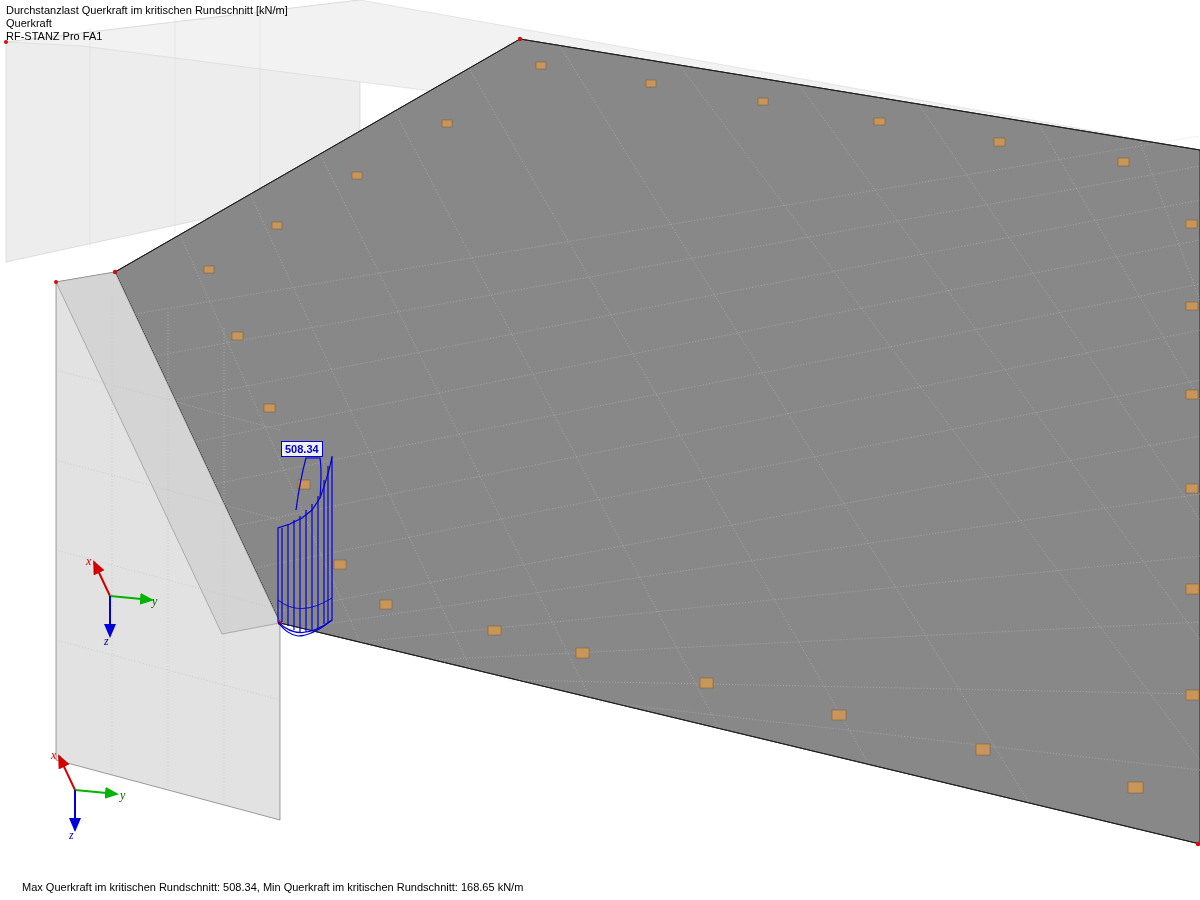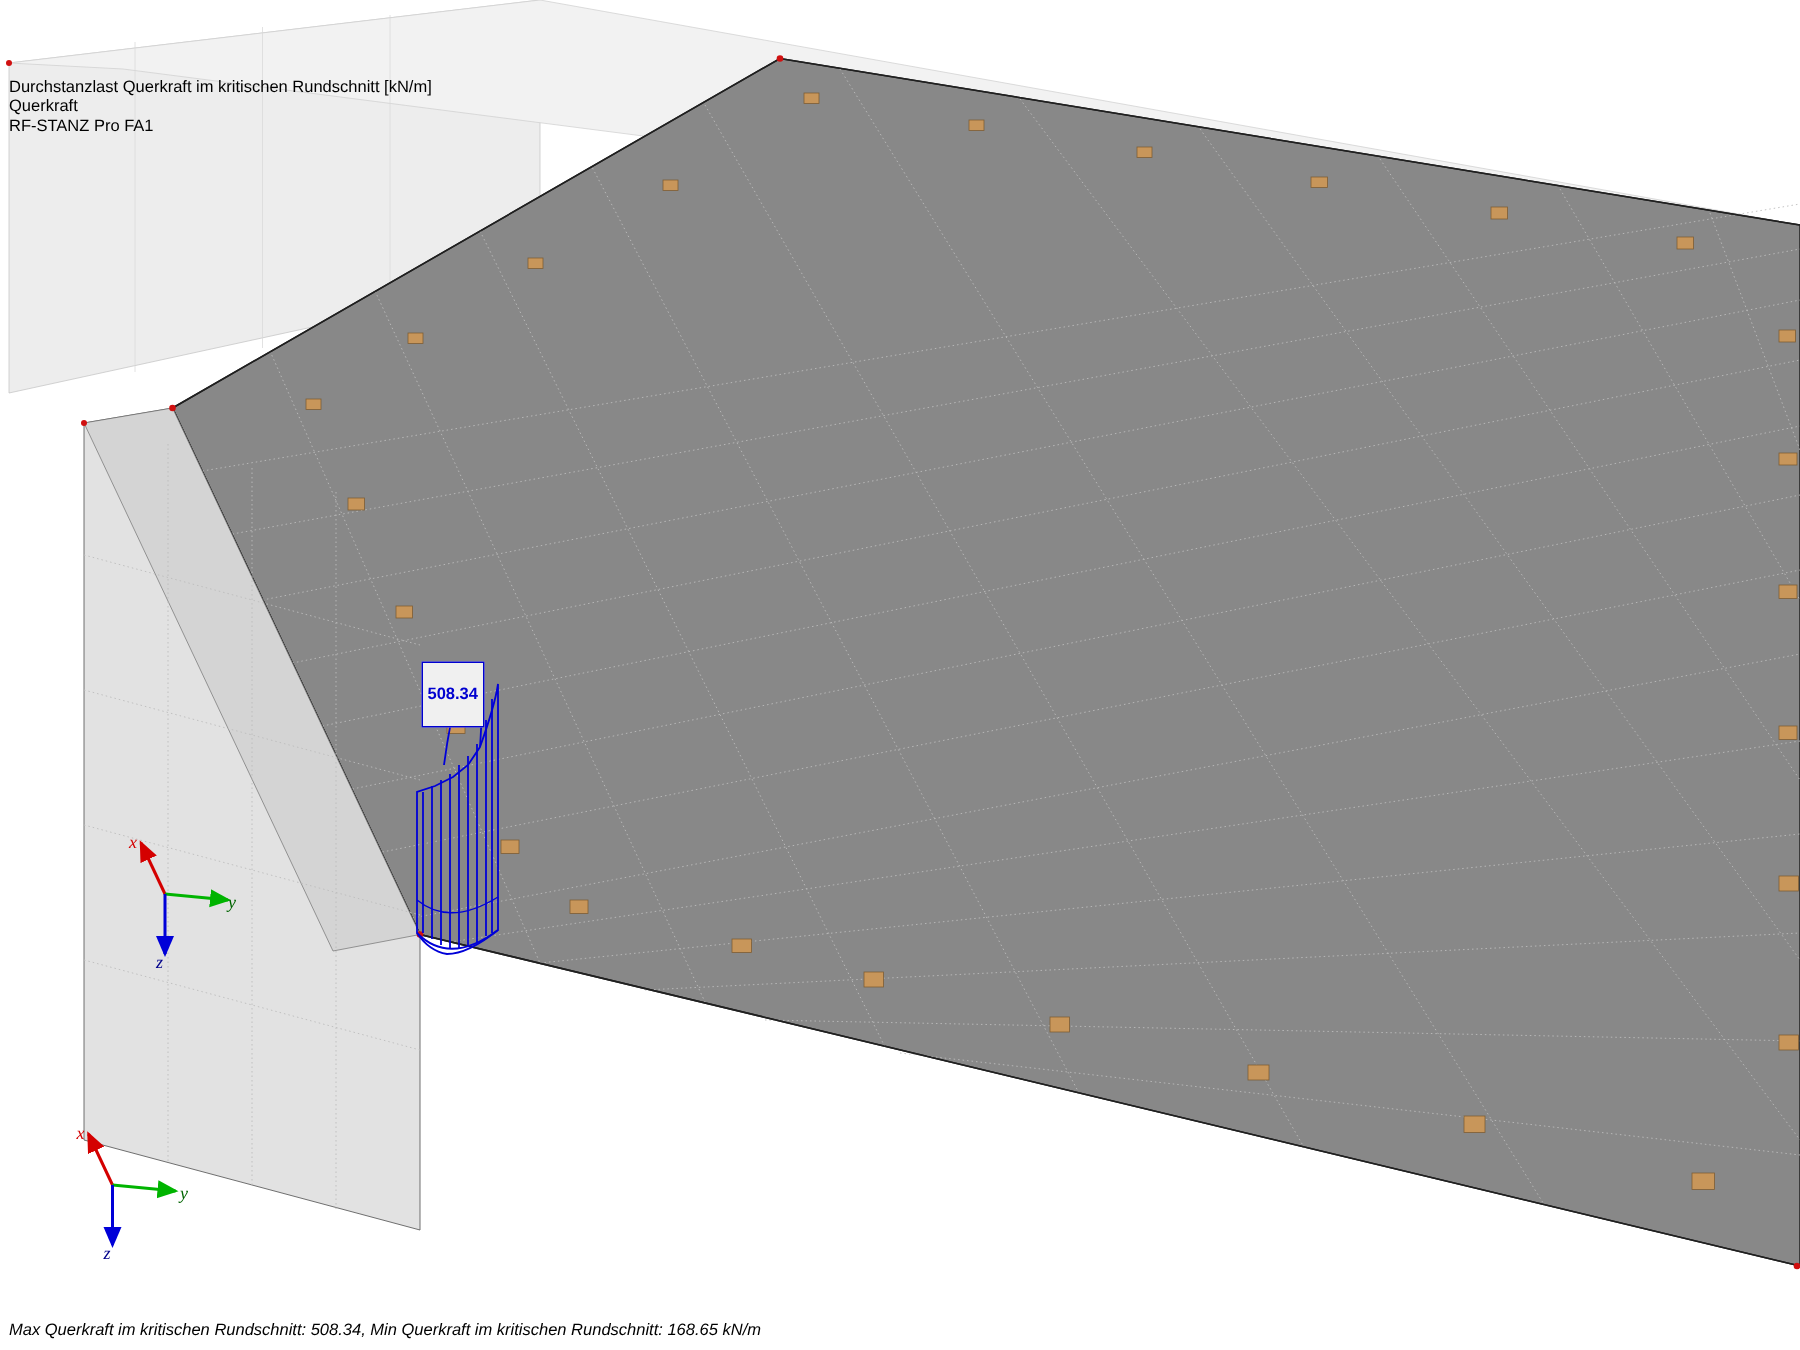--- a/index.html
+++ b/index.html
@@ -12,44 +12,42 @@
     font-size: 11px;
     color: #000;
     overflow: hidden;
     position: relative;
   }
   .header {
     position: absolute;
     top: 4px;
     left: 6px;
     line-height: 13px;
-    margin-top: 48px;
   }
   .header div { white-space: nowrap; }
   .footer {
     position: absolute;
     bottom: 6px;
-    left: 6px;
+    left: 22px;
     line-height: 13px;
-    font-style: italic;
   }
   .viewport {
     position: absolute;
     left: 0; top: 0; width: 1200px; height: 900px;
   }
   .value-label {
     position: absolute;
     left: 281px;
     top: 441px;
     border: 1px solid #0000d0;
     background: #f0f0f0;
     color: #0000d0;
     font-size: 11px;
     font-weight: bold;
-    padding: 15px 3px;
+    padding: 1px 3px;
     line-height: 12px;
   }
   .axis-label {
     position: absolute;
     font-family: "Times New Roman", serif;
     font-style: italic;
     font-size: 12px;
     color: #000;
   }
   svg { display:block; }

